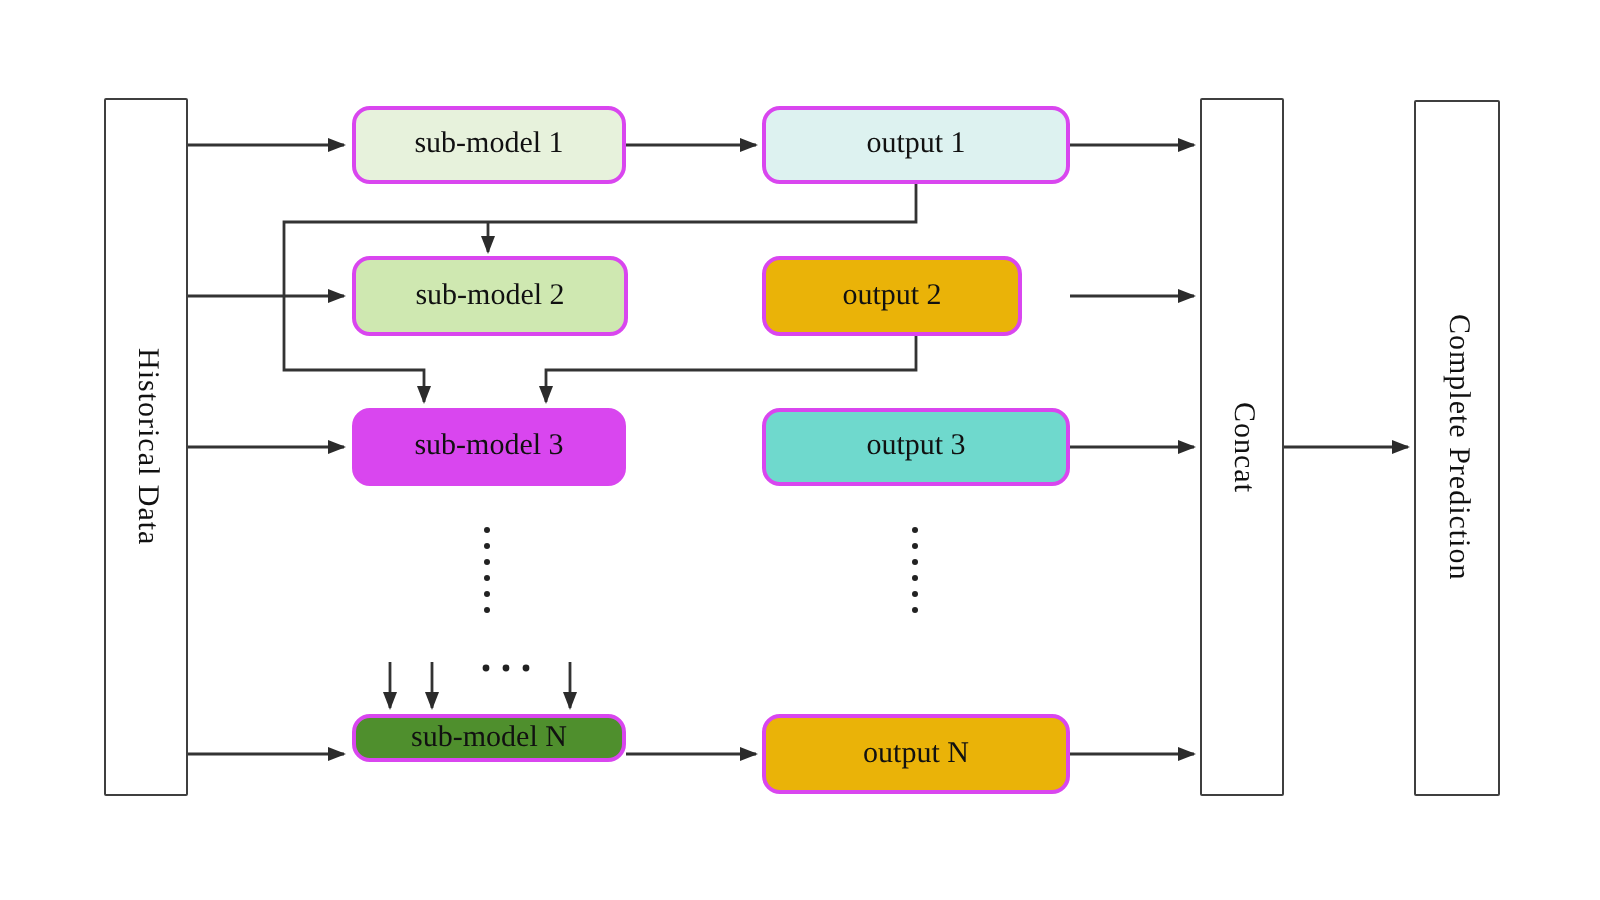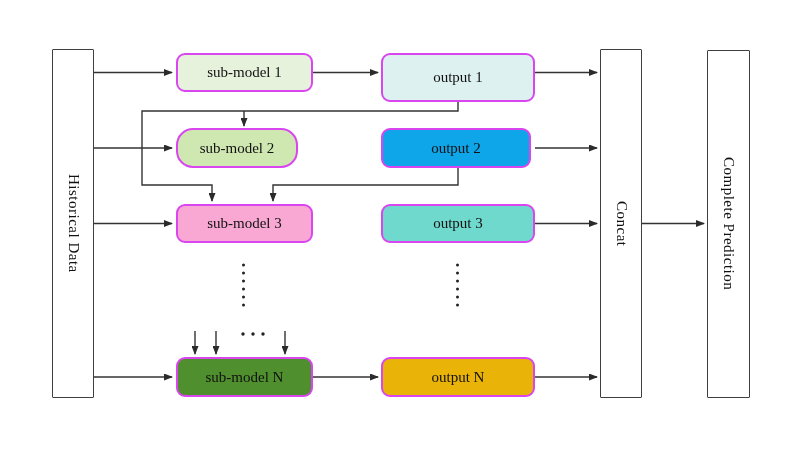--- a/index.html
+++ b/index.html
@@ -115,27 +115,27 @@
   <div class="node tall" style="left: 600px; top: 49px; width: 42px; height: 349px; background-color: rgb(255, 255, 255);">
     <span>Concat</span>
   </div>
 
   <div class="node tall" style="left: 707px; top: 50px; width: 43px; height: 348px; background-color: rgb(255, 255, 255);">
     <span>Complete Prediction</span>
   </div>
 
   <div class="node pill" style="left: 176px; top: 53px; width: 137px; height: 39px; background-color: rgb(231, 242, 220);">sub-model 1</div>
 
-  <div class="node pill" style="left: 176px; top: 128px; width: 122px; height: 40px; background-color: rgb(207, 232, 177); border-radius: 17px;">sub-model 2</div>
+  <div class="node pill" style="left: 176px; top: 128px; width: 138px; height: 40px; background-color: rgb(207, 232, 177);">sub-model 2</div>
 
-  <div class="node pill" style="left: 176px; top: 204px; width: 137px; height: 39px; background-color: #f9a8d4;">sub-model 3</div>
+  <div class="node pill" style="left: 176px; top: 204px; width: 137px; height: 39px; background-color: #d946ef;">sub-model 3</div>
 
-  <div class="node pill" style="left: 176px; top: 357px; width: 137px; height: 40px; background-color: rgb(79, 143, 45);">sub-model N</div>
+  <div class="node pill" style="left: 176px; top: 357px; width: 137px; height: 24px; background-color: rgb(79, 143, 45);">sub-model N</div>
 
-  <div class="node pill" style="left: 381px; top: 53px; width: 154px; height: 49px; background-color: rgb(221, 242, 240);">output 1</div>
+  <div class="node pill" style="left: 381px; top: 53px; width: 154px; height: 39px; background-color: rgb(221, 242, 240);">output 1</div>
 
-  <div class="node pill" style="left: 381px; top: 128px; width: 150px; height: 40px; background-color: #0ea5e9; text-align: right;">output 2</div>
+  <div class="node pill" style="left: 381px; top: 128px; width: 130px; height: 40px; background-color: #eab308; text-align: right;">output 2</div>
 
   <div class="node pill" style="left: 381px; top: 204px; width: 154px; height: 39px; background-color: rgb(111, 217, 205); text-align: center;">output 3</div>
 
   <div class="node pill" style="left: 381px; top: 357px; width: 154px; height: 40px; background-color: #eab308;">output N</div>
 
 </div>
 
 </body></html>

